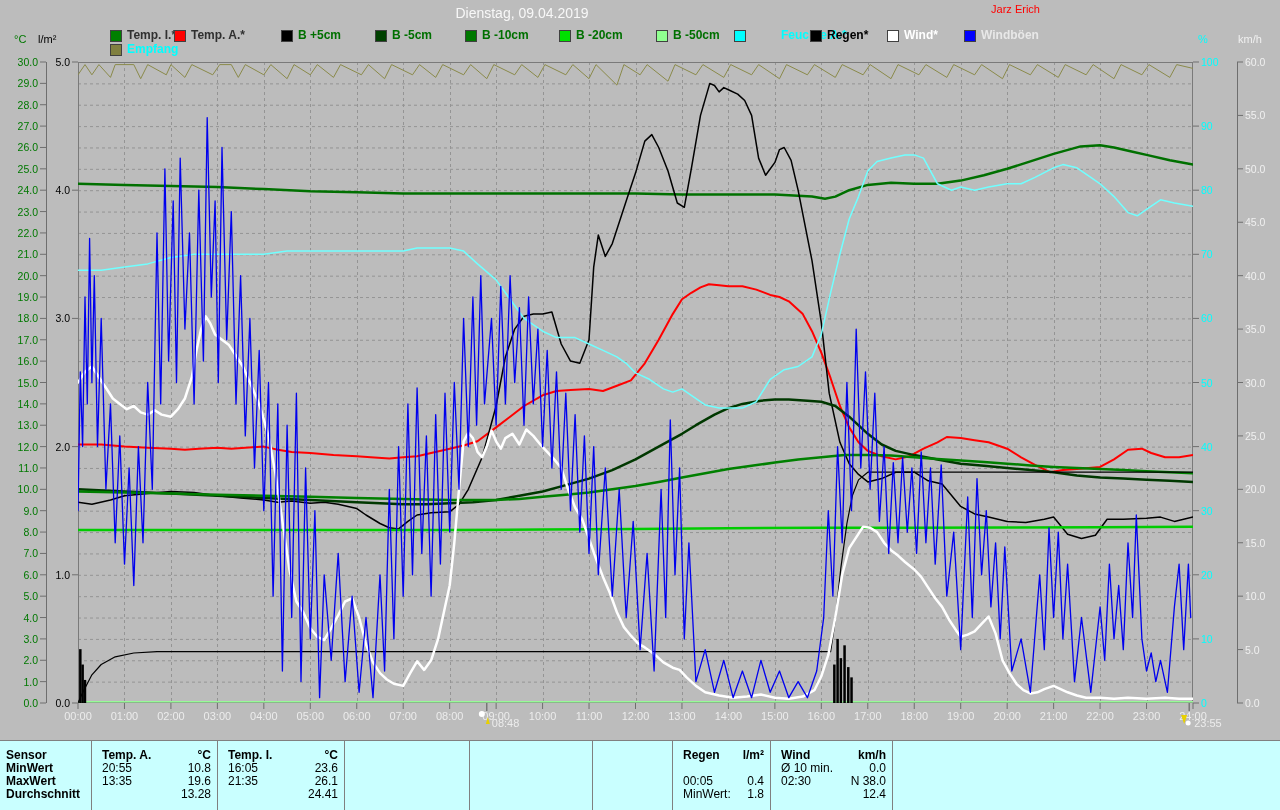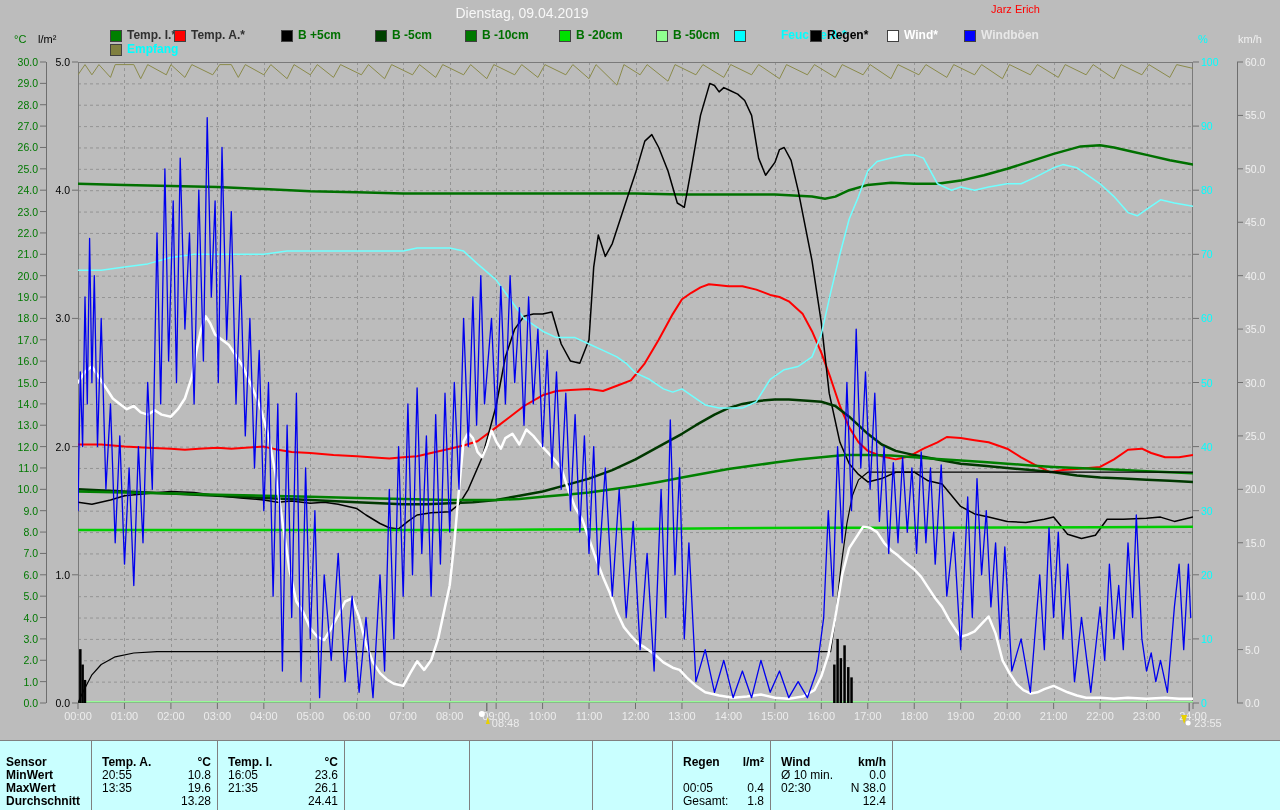--- a/index.html
+++ b/index.html
@@ -7,21 +7,21 @@
   #app{position:relative;width:1044px;height:810px;}
   .abs{position:absolute;}
   #page-title{left:0;right:0;top:5px;text-align:center;color:#f8f8f8;font-size:14px;}
   #user-name{right:4px;top:3px;color:#ff0000;font-size:11px;}
   .unit-label{font-size:11px;top:33px;}
   .legend-item{height:12px;display:flex;align-items:flex-end;font-size:12px;white-space:nowrap;font-weight:bold;}
   .legend-swatch{width:10px;height:10px;border:1px solid #404040;display:inline-block;margin-right:5px;flex:none;}
   #chart-svg{left:0;top:0;}
   #stats-table{left:0;top:740px;width:1280px;height:70px;background:#c9ffff;
     border-top:1px solid #808080;display:flex;font-size:12px;color:#000;}
-  .t-col{box-sizing:border-box;border-right:1px solid #808080;padding-top:15px;}
+  .t-col{box-sizing:border-box;border-right:1px solid #808080;padding-top:8px;}
   .t-col.last{border-right:none;}
   .t-row{height:13px;line-height:13px;display:flex;justify-content:space-between;white-space:nowrap;overflow:hidden;}
   .t-bold{font-weight:bold;}
   .t-left{padding-left:10px;}
   .t-right{padding-right:6px;text-align:right;}
   .t-rowlabel{padding-left:6px;font-weight:bold;}
 </style>
 </head>
 <body>
 
@@ -413,21 +413,21 @@
         </div>
         <div class="t-row">
           <span class="t-left"></span>
           <span class="t-right"></span>
         </div>
         <div class="t-row">
           <span class="t-left">00:05</span>
           <span class="t-right">0.4</span>
         </div>
         <div class="t-row">
-          <span class="t-left">Gesamt:</span>
+          <span class="t-left">MinWert:</span>
           <span class="t-right">1.8</span>
         </div>
       </div>
       <div class="t-col" style="width: 122px;">
         <div class="t-row t-bold">
           <span class="t-left">Wind</span>
           <span class="t-right">km/h</span>
         </div>
         <div class="t-row">
           <span class="t-left">Ø 10 min.</span>

